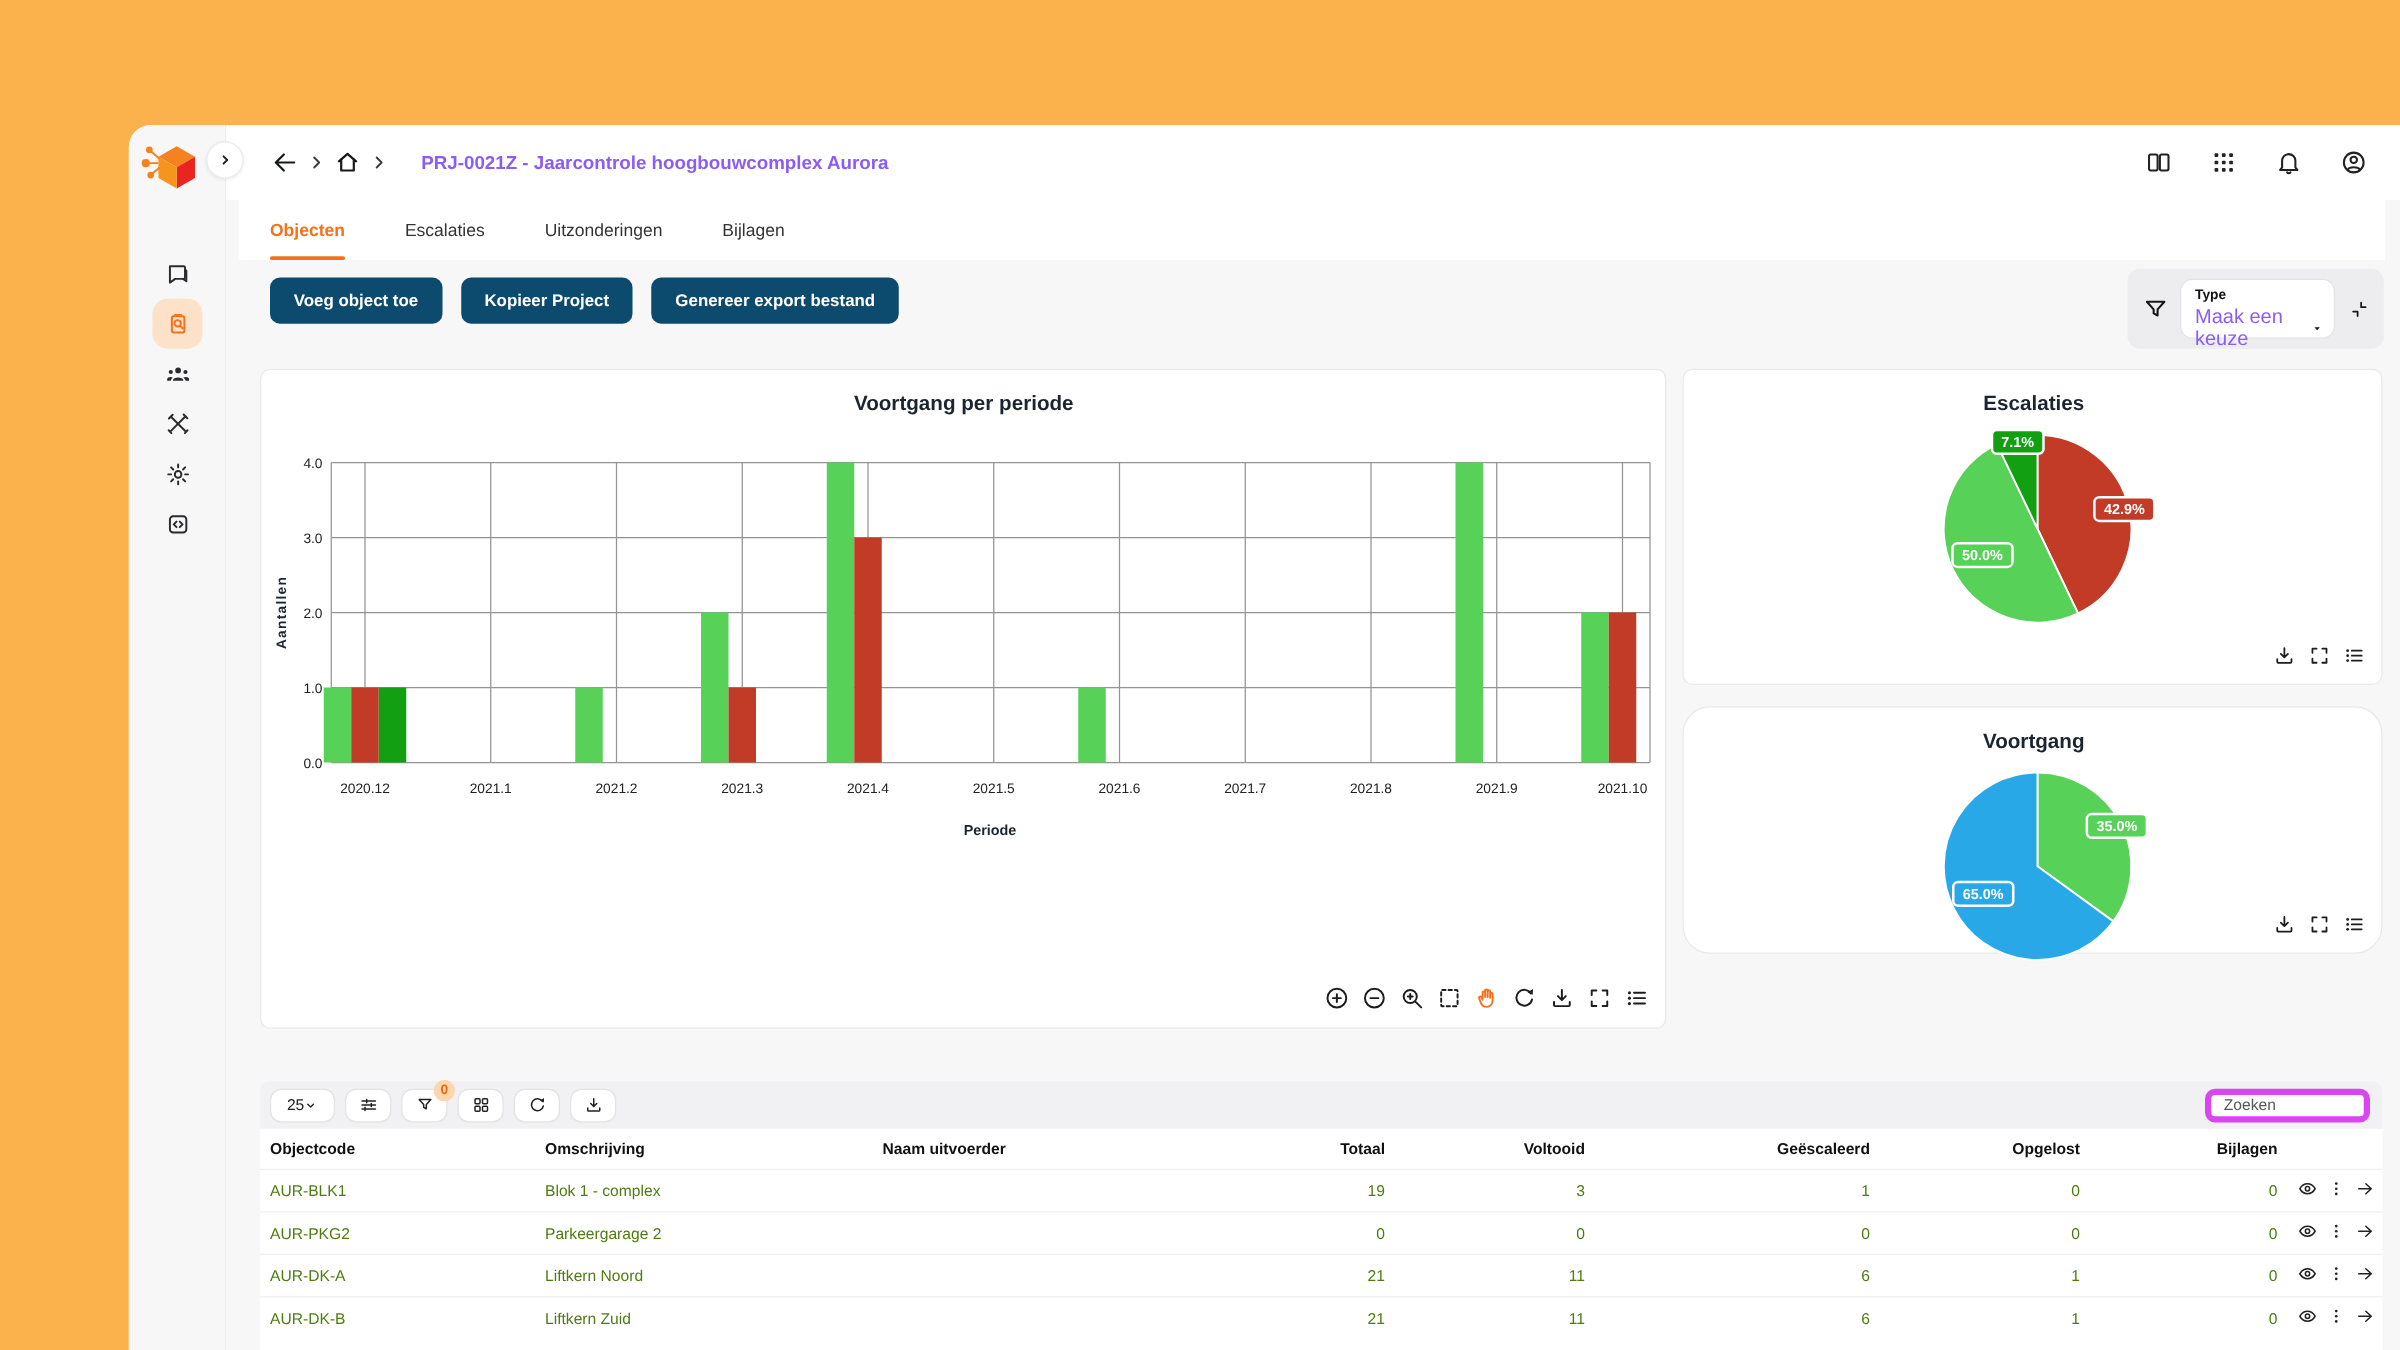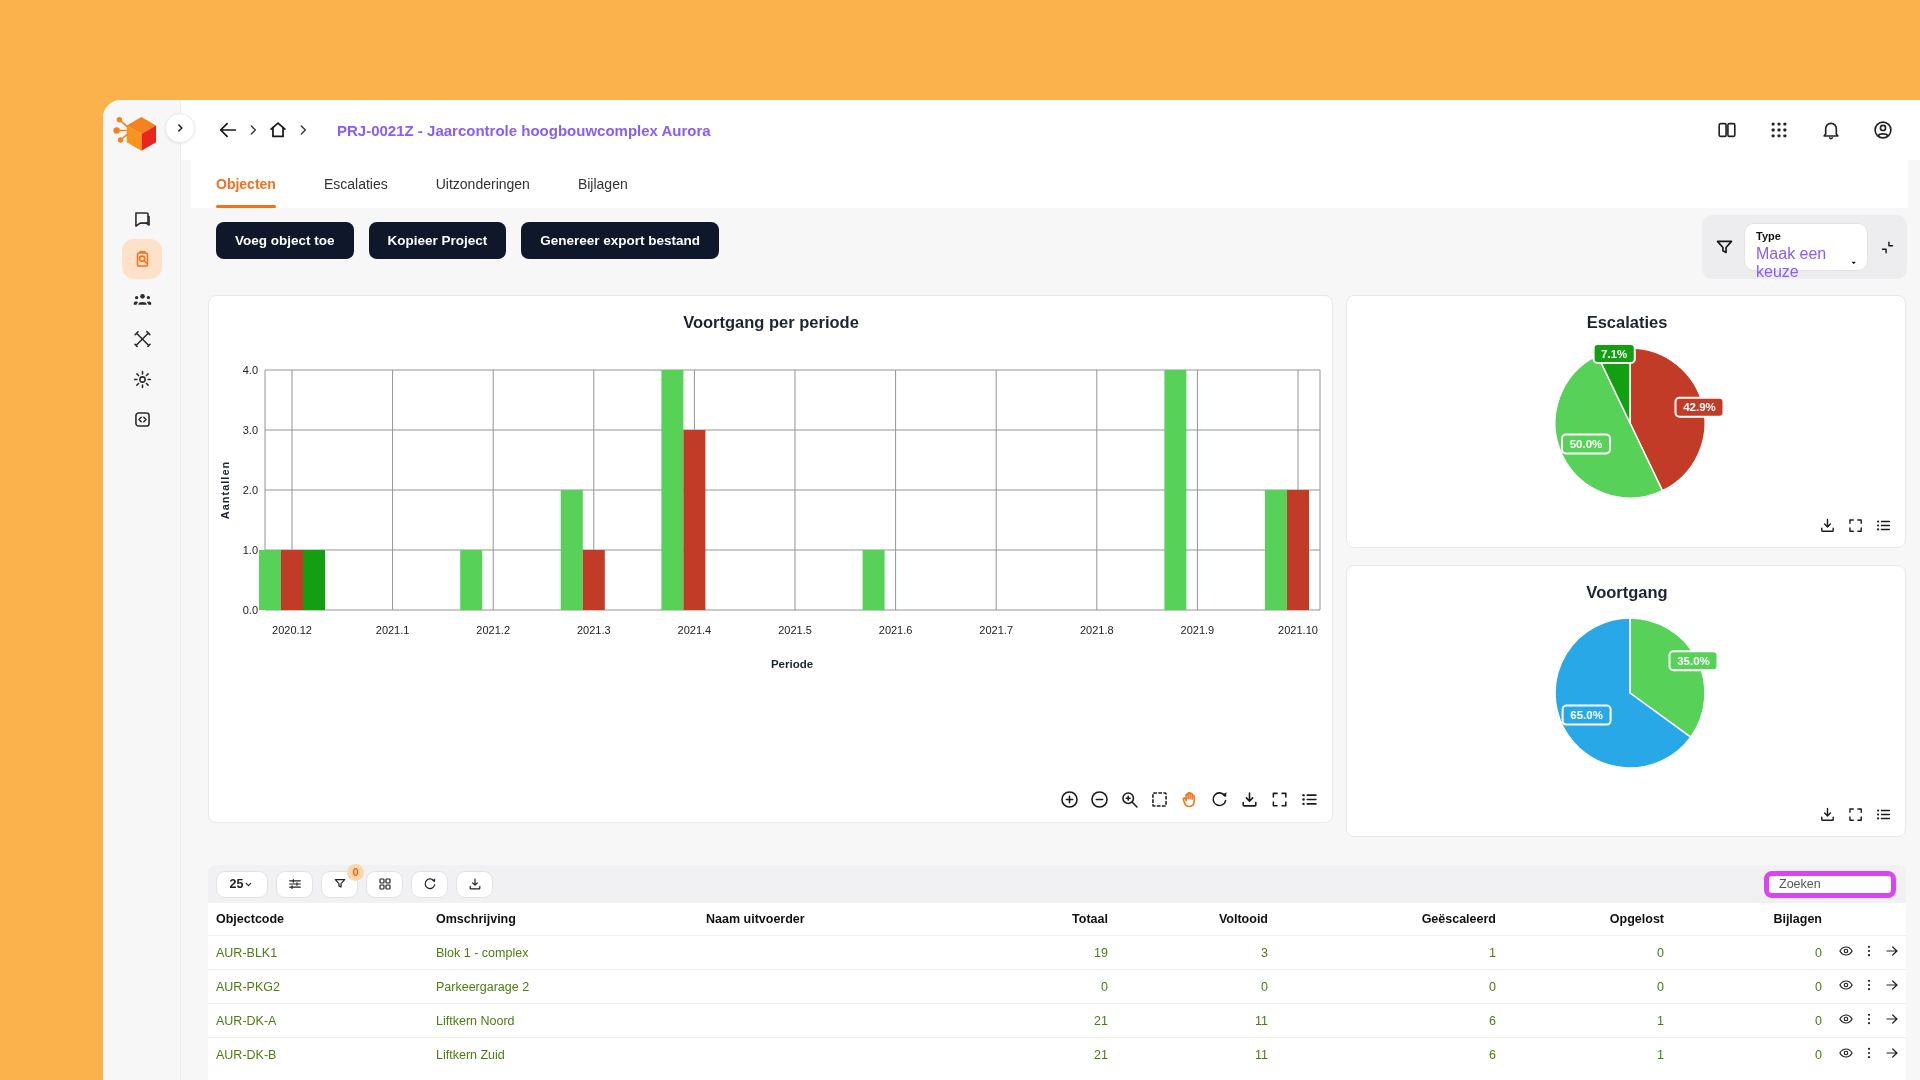--- a/index.html
+++ b/index.html
@@ -40,57 +40,57 @@
   .topbar-right { margin-left:auto; display:flex; align-items:center; gap:30px; }
   .topbar-right .tb-icon { width:22px; height:22px; color:#222; }
   
   .content { position:absolute; left:78px; top:60px; right:0; bottom:0; background:#f7f7f8; }
   .tabstrip { position:absolute; left:10px; top:0; width:1717px; height:48px; background:#fff; display:flex; padding-left:1px; }
   .tab { position:relative; height:48px; line-height:48px; padding:0 24px; font-size:14px; color:#333; }
   .tab.active { color:#f4711c; font-weight:bold;text-align:right; }
   .tab.active::after { content:""; position:absolute; left:24px; right:24px; bottom:0; height:3px; border-radius:3px; background:#f4711c; }
   .actions-row { position:absolute; left:35px; top:62px; display:flex; gap:15px; }
   .btn-primary {
-    background:#0f172a; color:#fff; font-weight:bold; font-size:13.5px;
+    background:#0c4a6e; color:#fff; font-weight:bold; font-size:13.5px;
     height:37px; padding:0 19px; border:none; border-radius:8px; display:flex; align-items:center;
   }
   .filter-panel {
     position:absolute; top:55px; right:13px; width:205px; height:64px; background:#ededf0;
     border-radius:10px; display:flex; align-items:center; padding:0 10px 0 12px; gap:9px;
   }
   .filter-funnel { width:21px; height:21px; color:#17181a; flex:0 0 auto; }
   .type-select {
     background:#fff; border:1px solid #e3e3e6; border-radius:10px; width:124px; height:48px;
     padding:6px 9px 0 11px; position:relative;
   }
   .type-label { font-size:11px; font-weight:bold; color:#111; }
   .type-value-row { display:flex; align-items:center; justify-content:space-between; margin-top:3px; }
   .type-value { font-size:16px; color:#8b5cf6; }
   .type-caret { width:12px; height:12px; color:#17181a; }
   .collapse-icon { width:17px; height:17px; color:#17181a; margin-left:2px; }
   
   .card { position:absolute; background:#fff; border:1px solid #e9e9eb; border-radius:8px; }
   #bar-card { left:27px; top:135px; width:1125px; height:528px; }
   #esc-card { left:1165px; top:135px; width:560px; height:253px; }
-  #prog-card { left:1165px; top:405px; width:560px; height:272px; }
+  #prog-card { left:1165px; top:405px; width:560px; height:198px;border-radius:22px; }
   .chart-toolbar { position:absolute; right:12px; bottom:8px; display:flex; align-items:center; gap:9px; }
   .chart-toolbar .ct-icon { width:21px; height:21px; color:#1d1d1f; }
   .chart-toolbar .ct-icon.active { color:#f4711c; }
   .pie-toolbar .ct-icon { width:19px; height:19px; }
   
   .table-toolbar {
     position:absolute; left:27px; top:705px; width:1698px; height:38px; background:#f1f1f3;
     border-radius:8px 8px 0 0; display:flex; align-items:center; padding:0 10px 0 8px;
   }
   .tt-left { display:flex; align-items:center; gap:8px; }
   .tt-pill {
     background:#fff; border:1px solid #e3e3e6; border-radius:9px; height:27px;
     display:flex; align-items:center; justify-content:center; position:relative;
   }
-  .tt-select { width:52px; gap:0; font-size:12.5px; font-weight:bold; color:#222; }
+  .tt-select { width:52px; gap:0; font-size:12.5px; font-weight:normal; color:#222; }
   .tt-btn { width:37px; }
   .tt-pill svg { width:16px; height:16px; color:#222; }
   .tt-badge {
     position:absolute; top:-8px; right:-7px; min-width:17px; height:17px; border-radius:50%;
     background:#fcd7ae; color:#e8680c; font-size:11px; font-weight:bold;
     display:flex; align-items:center; justify-content:center;
   }
   .search-box {
     margin-left:auto; width:132px; height:27px; background:#fff; border:5px solid #d946ef;
     border-radius:8px; font-size:12.5px; color:#333; padding:0 10px;

